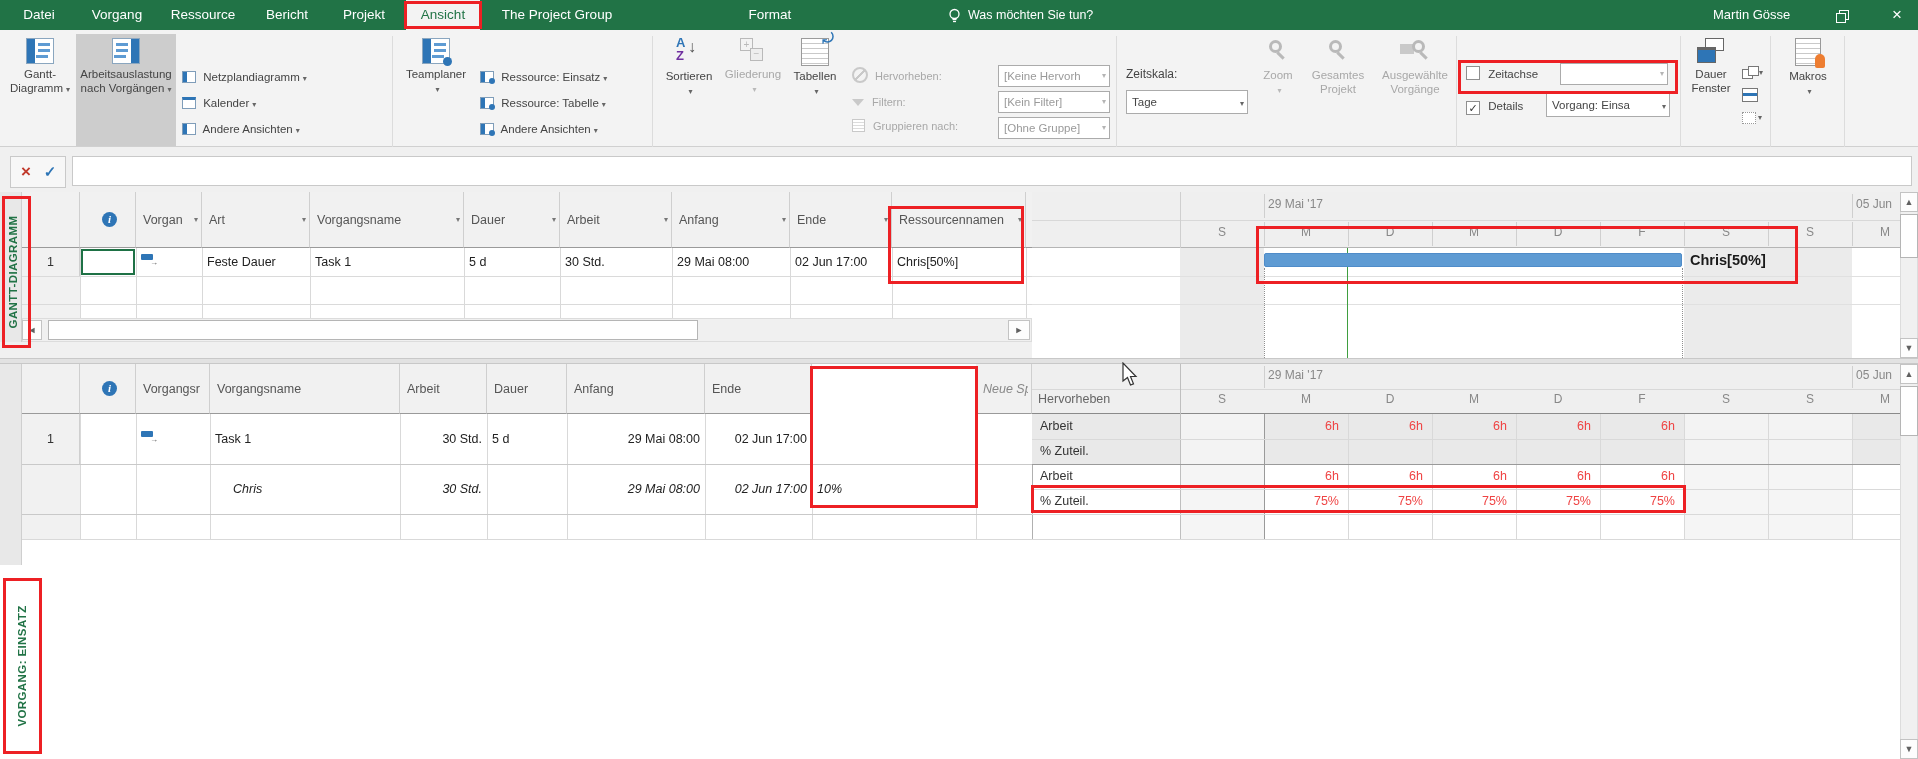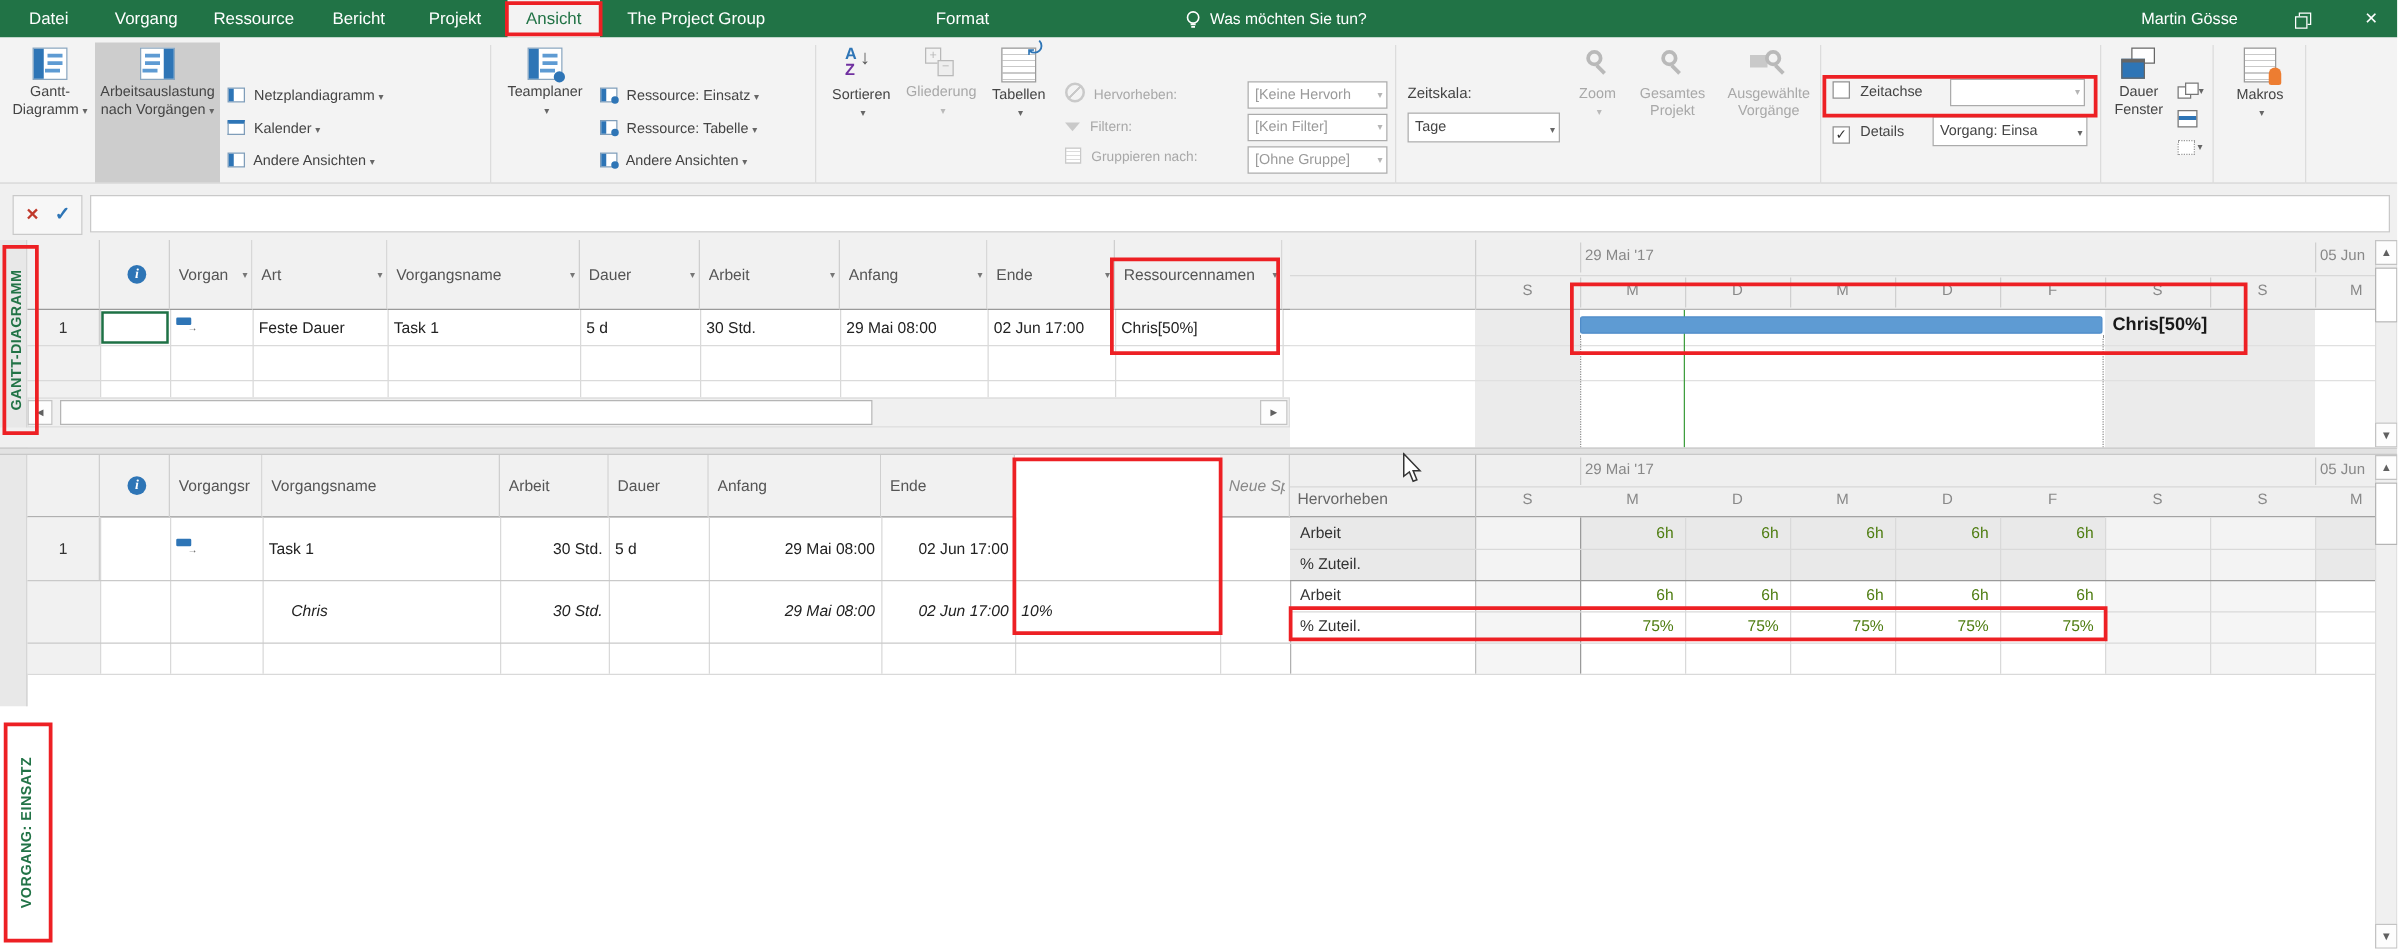--- a/index.html
+++ b/index.html
@@ -67,21 +67,21 @@
   .mode-ic{position:relative;width:17px;height:12px;display:inline-block;}
   .mode-ic i{position:absolute;left:0;top:0;width:12px;height:6px;background:#2e75b6;border-radius:1px;}
   .mode-ic b{position:absolute;right:0;bottom:-1px;color:#555;font-size:8px;font-weight:normal;line-height:8px;}
   
   .tier1{position:absolute;font-size:12px;color:#888;white-space:nowrap;}
   .dayl{position:absolute;text-align:center;font-size:12px;color:#888;}
   
   .dlabel{position:absolute;left:1032px;width:148px;height:25px;line-height:25px;font-size:12.5px;
           color:#333;padding-left:8px;box-sizing:border-box;}
   .dv{position:absolute;width:84px;height:25px;line-height:25px;text-align:right;padding-right:9px;
-      box-sizing:border-box;font-size:12.5px;color:#4d7c0f;}
+      box-sizing:border-box;font-size:12.5px;color:#ef4444;}
   
   .redbox{position:absolute;border:3px solid #ed2024;z-index:60;pointer-events:none;box-sizing:border-box;}
   .vlabel{position:absolute;display:flex;align-items:center;justify-content:center;z-index:55;}
   .vlabel span{transform:rotate(-90deg);white-space:nowrap;color:#217346;font-weight:bold;
                font-size:11.5px;letter-spacing:.4px;}
   
   .sbtn{position:absolute;background:#fdfdfd;border:1px solid #c3c3c3;color:#606060;font-size:9px;
         text-align:center;box-sizing:border-box;z-index:20;}
   .sthumb{position:absolute;background:#fff;border:1px solid #b5b5b5;box-sizing:border-box;z-index:20;}
   .strack{position:absolute;background:#f0f0f0;border:1px solid #dcdcdc;box-sizing:border-box;z-index:19;}

